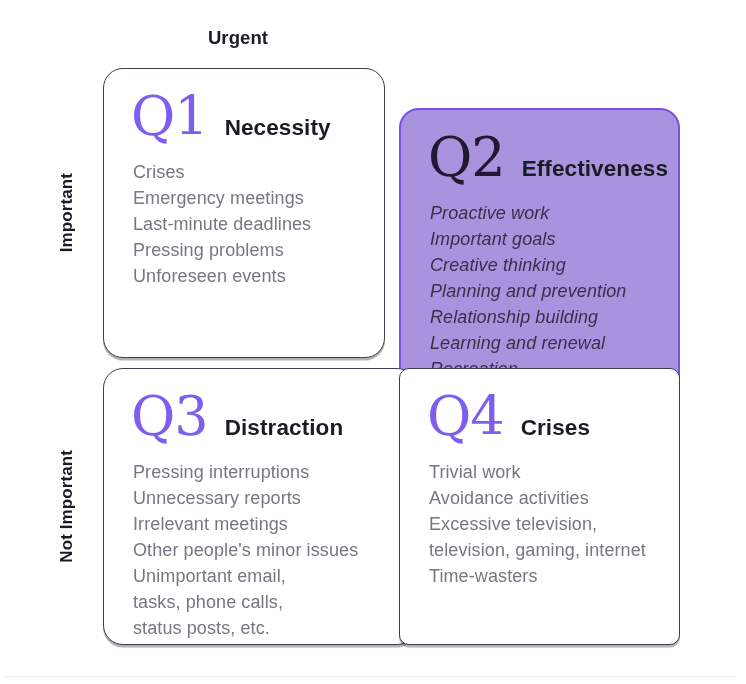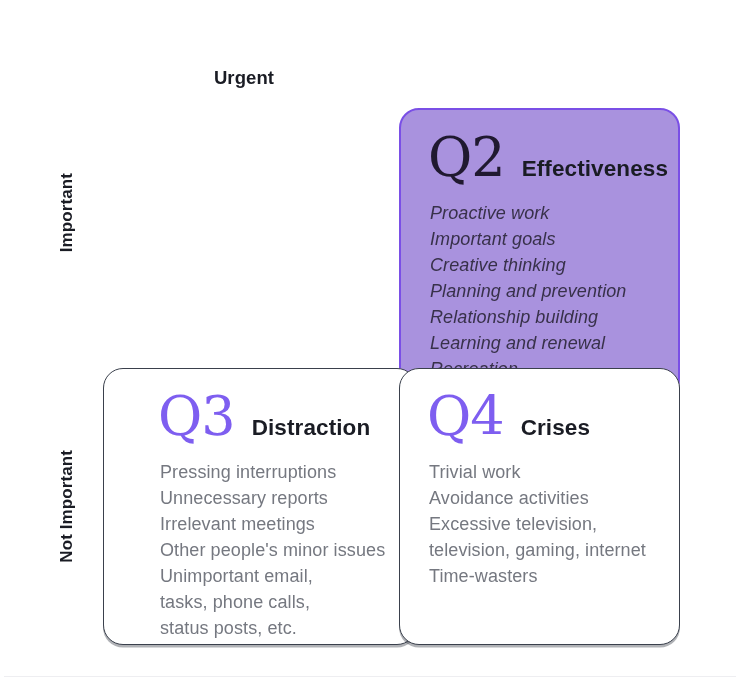--- a/index.html
+++ b/index.html
@@ -26,21 +26,21 @@
     overflow:hidden;
   }
   .col-header{
     position:absolute;
     top:27px;height:20px;
     text-align:center;
     font-size:18.5px;font-weight:700;
     color:var(--heading-dark);
     letter-spacing:.1px;
   }
-  .col-header.urgent{left:103px;width:282px;margin-top:40px;}
+  .col-header.urgent{left:97px;width:282px;}
   .col-header.not-urgent{left:399px;width:281px;}
   .side-label{
     position:absolute;left:46px;width:42px;
     display:flex;align-items:center;justify-content:center;
   }
   .side-label.important{top:68px;height:290px;}
   .side-label.not-important{top:368px;height:277px;}
   .side-label span{
     writing-mode:vertical-rl;
     transform:rotate(180deg);
@@ -58,22 +58,22 @@
     box-sizing:border-box;
   }
   .quad.q1{left:103px;top:68px;width:282px;height:290px;}
   .quad.q2{
     left:399px;top:68px;width:281px;height:290px;
     background:var(--q2-fill);
     border:2.5px solid var(--q2-border);
     box-shadow:0 3px 0 rgba(114,70,220,.5);
     margin-top:40px;
   }
-  .quad.q3{left:103px;top:368px;width:314px;height:277px;padding-left:27px;}
-  .quad.q4{left:399px;top:368px;width:281px;height:277px;}
+  .quad.q3{left:103px;top:368px;width:314px;height:277px;}
+  .quad.q4{left:399px;top:368px;width:281px;height:277px;border-radius:10px;}
   .quad-head{
     display:flex;align-items:baseline;gap:17px;
     margin:20px 0 0 27px;
   }
   .q-num{
     font-family:"DejaVu Serif","Liberation Serif",serif;
     font-size:54px;line-height:56px;
     font-weight:400;
     color:var(--accent-purple);
     letter-spacing:-1px;
@@ -105,20 +105,33 @@
 
 
   <div class="side-label important">
     <span>Important</span>
   </div>
 
   <div class="side-label not-important">
     <span>Not Important</span>
   </div>
 
+  <div class="quad q1">
+    <div class="quad-head">
+      <span class="q-num">Q1</span>
+      <span class="q-title">Necessity</span>
+    </div>
+    <div class="quad-list">
+        <div class="list-line">Crises</div>
+        <div class="list-line">Emergency meetings</div>
+        <div class="list-line">Last-minute deadlines</div>
+        <div class="list-line">Pressing problems</div>
+        <div class="list-line">Unforeseen events</div>
+      </div>
+  </div>
 
   <div class="quad q2">
     <div class="quad-head">
       <span class="q-num">Q2</span>
       <span class="q-title">Effectiveness</span>
     </div>
     <div class="quad-list">
         <div class="list-line">Proactive work</div>
         <div class="list-line">Important goals</div>
         <div class="list-line">Creative thinking</div>

